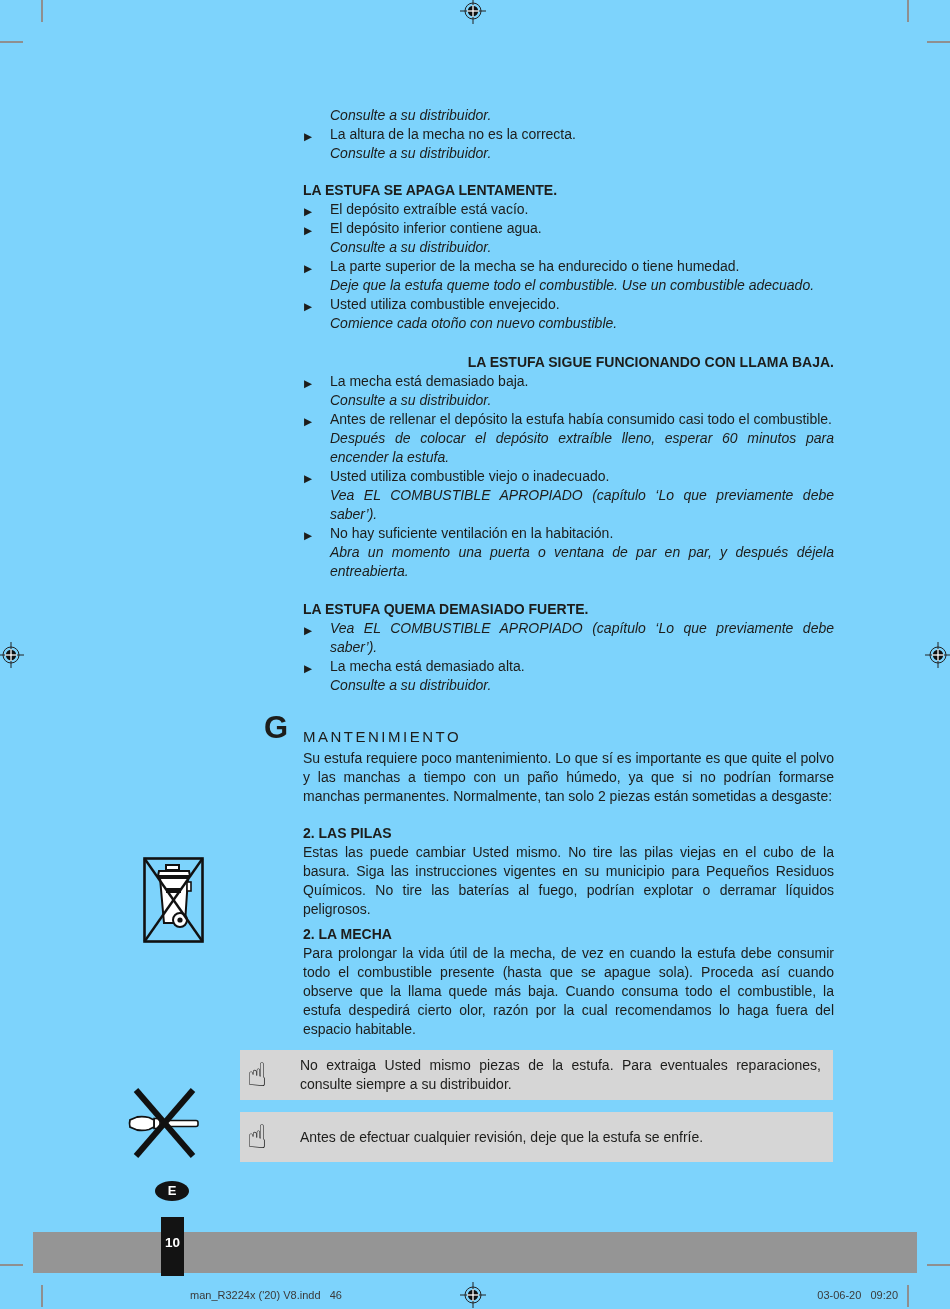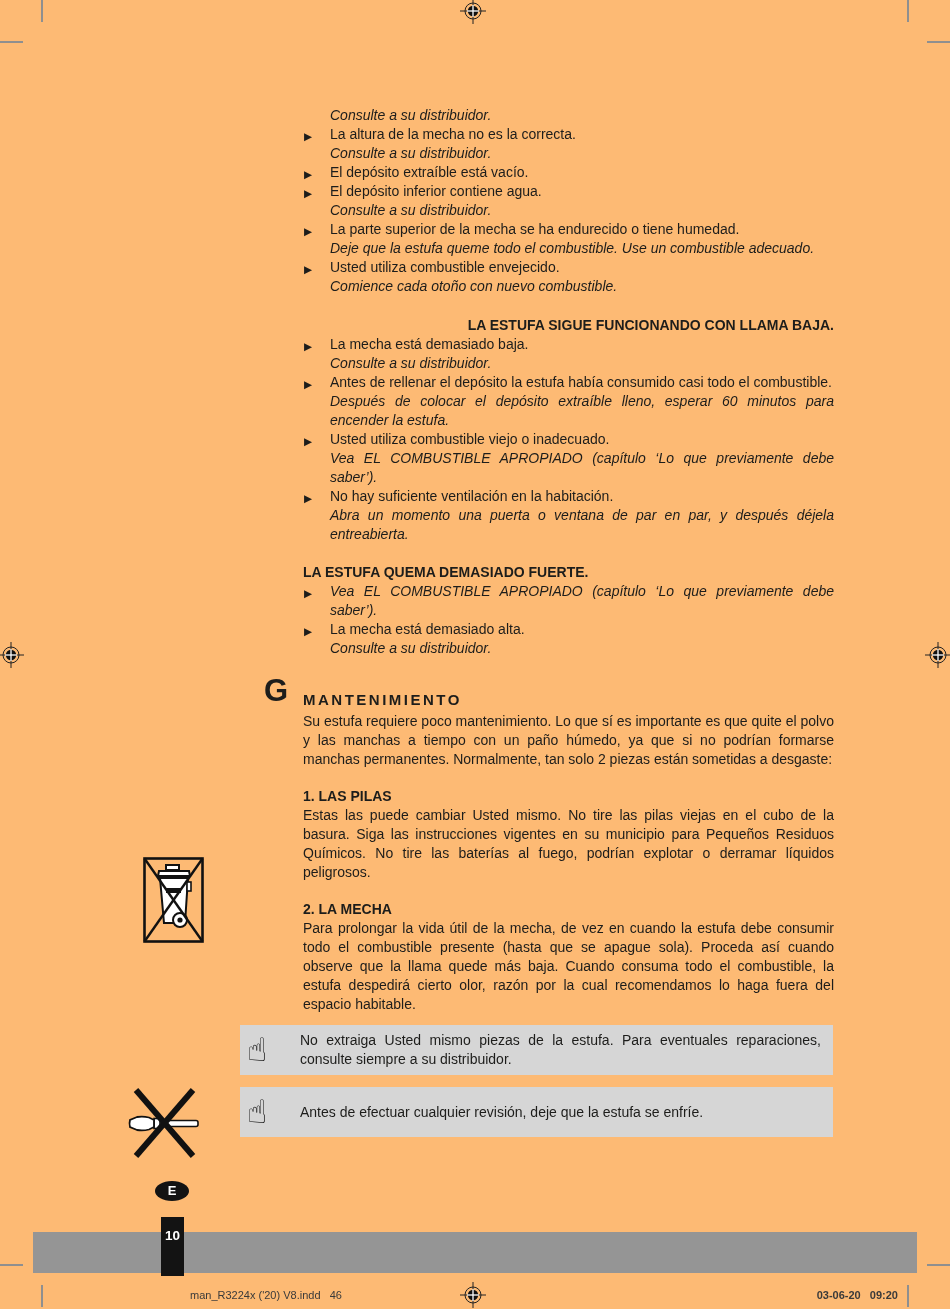--- a/index.html
+++ b/index.html
@@ -1,19 +1,19 @@
 <!DOCTYPE html>
 <html><head>
 <meta charset="utf-8">
 <style>
   * { margin:0; padding:0; box-sizing:border-box; }
   html,body { background:#ffffff; }
   .page {
     position:relative; width:950px; height:1309px; overflow:hidden;
-    background:#fdba74; color:#1d1d1b;
+    background:#7dd3fc; color:#1d1d1b;
     font-family:"Liberation Sans","DejaVu Sans",sans-serif;
   }
 
   
   .crop { position:absolute; background:#8f8f8f; }
   .crop.v { width:2px; height:22px; }
   .crop.h { width:23px; height:2px; }
   .regmark { position:absolute; width:26px; height:26px; }
 
   
@@ -22,21 +22,21 @@
     font-size:14px; line-height:19px;
   }
   .li { position:relative; padding-left:27px; text-align:justify; }
   .li .arr { position:absolute; left:1px; top:1.5px; font-size:10.5px; font-style:normal; }
   .li.it { font-style:italic; }
   .sec-h { font-weight:bold; margin-top:19px; font-size:14px; line-height:19px; }
   .intro { margin-top:0; }
 
   .maint { position:relative; margin-top:30px; }
   .gletter { position:absolute; left:-39px; top:-7px; font-size:31px; font-weight:bold; }
-  .mhead { font-weight:bold; font-size:15px; letter-spacing:2.5px; line-height:24px; }
+  .mhead { font-weight:normal; font-size:15px; letter-spacing:2.5px; line-height:24px; }
   .para { text-align:justify; }
   .sub-h { font-weight:bold; margin-top:18px; }
 
   .notebox {
     position:relative; margin-left:-63px; width:593px; height:50px;
     background:#d6d6d6; display:flex; align-items:center;
   }
   .notebox .ntext { padding-left:60px; padding-right:12px; text-align:justify; }
   .hand {
     position:absolute; left:7px; top:50%; transform:translateY(-53%);
@@ -52,28 +52,28 @@
     position:absolute; left:155px; top:1181px; width:34px; height:20px;
     background:#131313; color:#fff; border-radius:50%;
     font-size:13px; font-weight:bold; text-align:center; line-height:20px;
   }
 
   
   .graybar { position:absolute; left:33px; top:1232px; width:884px; height:41px; background:#959595; }
   .pagebox {
     position:absolute; left:161px; top:1217px; width:23px; height:59px;
     background:#131313; color:#fff; z-index:2;
-    font-size:13.5px; font-weight:bold; text-align:center; padding-top:11px;
+    font-size:13.5px; font-weight:bold; text-align:center; padding-top:18px;
   }
 
   
   .footline { position:absolute; background:#8f8f8f; width:2px; height:22px; top:1285px; }
   .foot-text { position:absolute; top:1289px; font-size:11px; color:#3a3a3a; white-space:pre; }
   .foot-left { left:154px;padding-left:36px; }
-  .foot-right { right:52px;font-weight:bold; }
+  .foot-right { right:52px; }
 </style>
 </head>
 <body>
 
 <div class="page">
 
   <div class="crop v" style="left:41px; top:0;"></div>
   <div class="crop h" style="left:0; top:41px;"></div>
   <div class="crop v" style="left:907px; top:0;"></div>
   <div class="crop h" style="left:927px; top:41px;"></div>
@@ -117,20 +117,21 @@
 
   <div class="content">
 
     <div class="intro">
       <div class="li it"><span class="t">Consulte a su distribuidor.</span></div>
       <div class="li"><span class="arr">▶</span><span class="t">La altura de la mecha no es la correcta.</span></div>
       <div class="li it"><span class="t">Consulte a su distribuidor.</span></div>
     </div>
 
     <div class="sec">
+      <div class="sec-h" style="margin-top:18px;">LA ESTUFA SE APAGA LENTAMENTE.</div>
       <div class="li"><span class="arr">▶</span><span>El depósito extraíble está vacío.</span></div>
       <div class="li"><span class="arr">▶</span><span>El depósito inferior contiene agua.</span></div>
       <div class="li it"><span>Consulte a su distribuidor.</span></div>
       <div class="li"><span class="arr">▶</span><span>La parte superior de la mecha se ha endurecido o tiene humedad.</span></div>
       <div class="li it"><span>Deje que la estufa queme todo el combustible. Use un combustible adecuado.</span></div>
       <div class="li"><span class="arr">▶</span><span>Usted utiliza combustible envejecido.</span></div>
       <div class="li it"><span>Comience cada otoño con nuevo combustible.</span></div>
     </div>
 
     <div class="sec">
@@ -151,24 +152,24 @@
       <div class="li it"><span>Vea EL COMBUSTIBLE APROPIADO (capítulo ‘Lo que previamente debe saber’).</span></div>
       <div class="li"><span class="arr">▶</span><span>La mecha está demasiado alta.</span></div>
       <div class="li it"><span>Consulte a su distribuidor.</span></div>
     </div>
 
     <div class="maint">
       <span class="gletter">G</span>
       <div class="mhead">MANTENIMIENTO</div>
       <div class="para">Su estufa requiere poco mantenimiento. Lo que sí es importante es que quite el polvo y las manchas a tiempo con un paño húmedo, ya que si no podrían formarse manchas permanentes. Normalmente, tan solo 2 piezas están sometidas a desgaste:</div>
 
-      <div class="sub-h">1. LAS PILAS</div>
+      <div class="sub-h">2. LAS PILAS</div>
       <div class="para">Estas las puede cambiar Usted mismo. No tire las pilas viejas en el cubo de la basura. Siga las instrucciones vigentes en su municipio para Pequeños Residuos Químicos. No tire las baterías al fuego, podrían explotar o derramar líquidos peligrosos.</div>
 
-      <div class="sub-h" style="margin-top:18px;">2. LA MECHA</div>
+      <div class="sub-h" style="margin-top:6px;">2. LA MECHA</div>
       <div class="para">Para prolongar la vida útil de la mecha, de vez en cuando la estufa debe consumir todo el combustible presente (hasta que se apague sola). Proceda así cuando observe que la llama quede más baja. Cuando consuma todo el combustible, la estufa despedirá cierto olor, razón por la cual recomendamos lo haga fuera del espacio habitable.</div>
 
       <div class="notebox nb1">
         <span class="hand">☝</span>
         <div class="ntext">No extraiga Usted mismo piezas de la estufa. Para eventuales reparaciones, consulte siempre a su distribuidor.</div>
       </div>
 
       <div class="notebox nb2">
         <span class="hand">☝</span>
         <div class="ntext">Antes de efectuar cualquier revisión, deje que la estufa se enfríe.</div>

